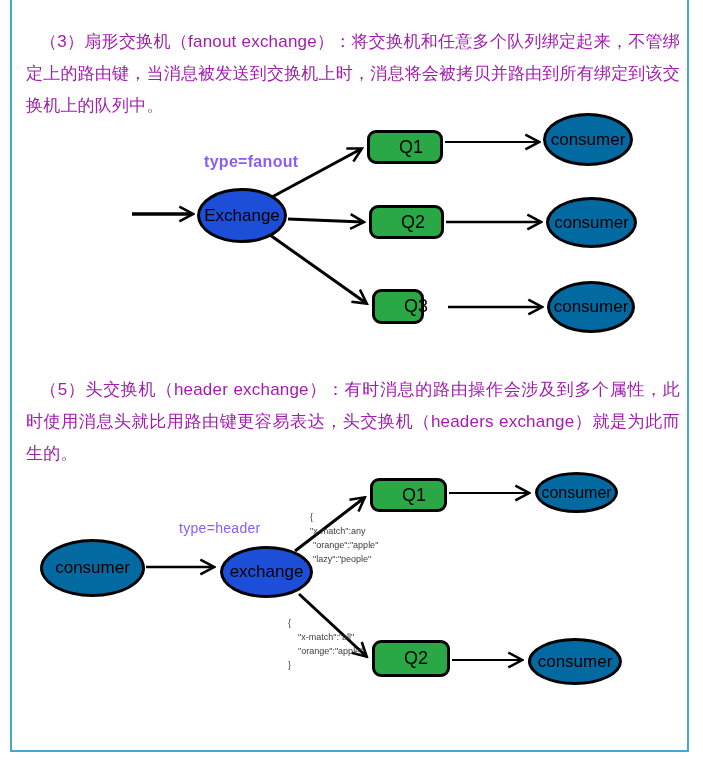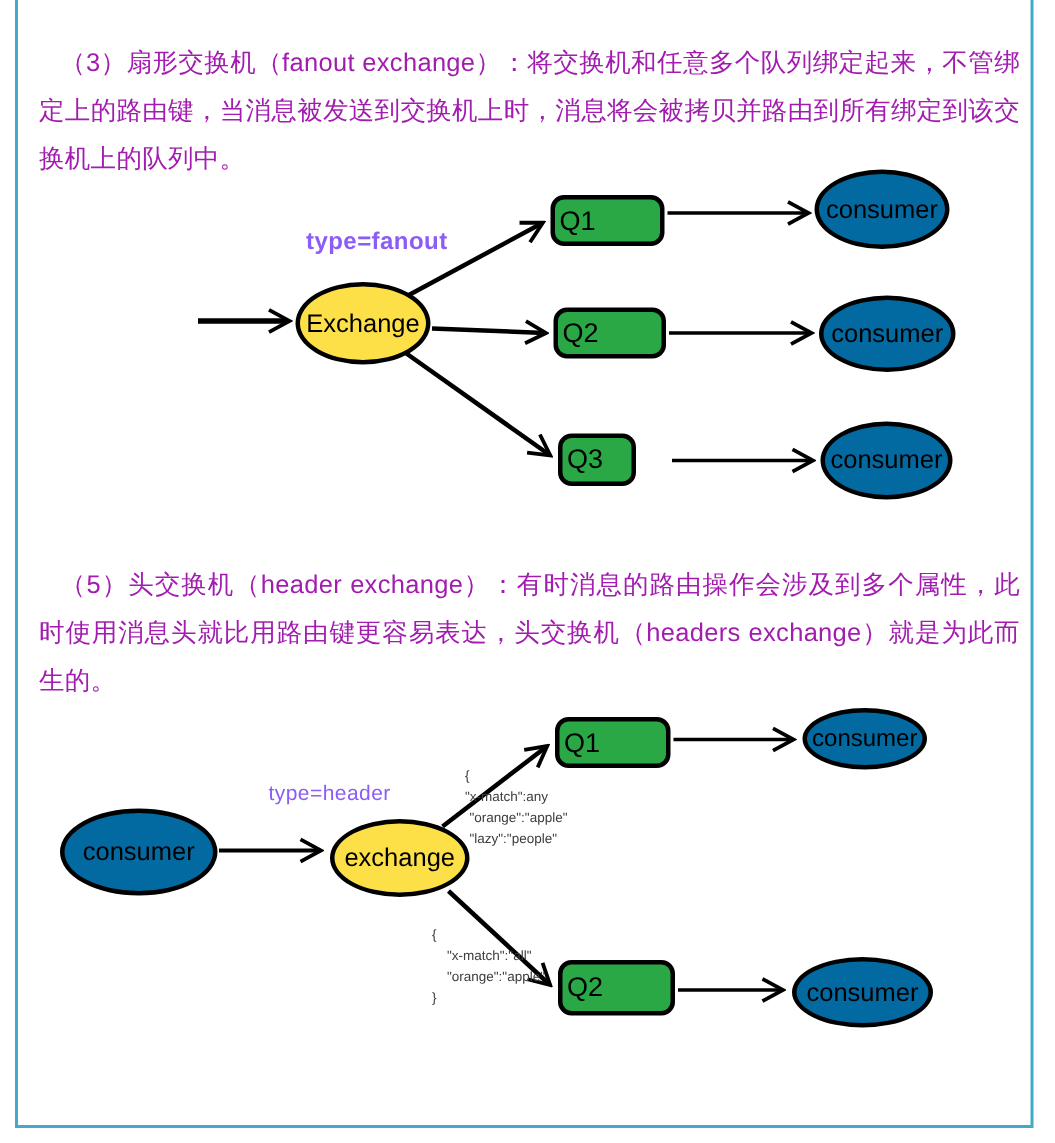--- a/index.html
+++ b/index.html
@@ -22,24 +22,24 @@
   .d1 { top:100px; height:250px; }
   .d2 { top:450px; height:260px; }
   .arrows { position:absolute; left:0; top:0; }
   .node {
     position:absolute; box-sizing:border-box; border:3px solid #000;
     display:flex; align-items:center; justify-content:center;
     color:#000; font-size:17px;
   }
   .ellipse { border-radius:50%; }
   .yellow { background:#0369a1; }
-  .blue   { background:#fde047; }
+  .blue   { background:#1d4ed8; }
   .queue  {
     background:#2aa845; border-radius:9px;
-    justify-content:flex-start; padding-left:3px; font-size:18px;
+    justify-content:flex-start; padding-left:29px; font-size:18px;
   }
   .type-label {
     position:absolute; color:#8b5cf6; font-weight:bold; letter-spacing:0.3px;
   }
   .tl1 { left:204px; top:53px; font-size:16px; }
   .tl2 { left:179px; top:70px; font-size:14px; font-weight:normal; }
   .binding { position:absolute; font-size:9px; line-height:14px; color:#3c3c3c; }
   .binding div { white-space:pre; }
   .b1 { left:310px; top:60px; }
   .b2 { left:288px; top:166px; }

